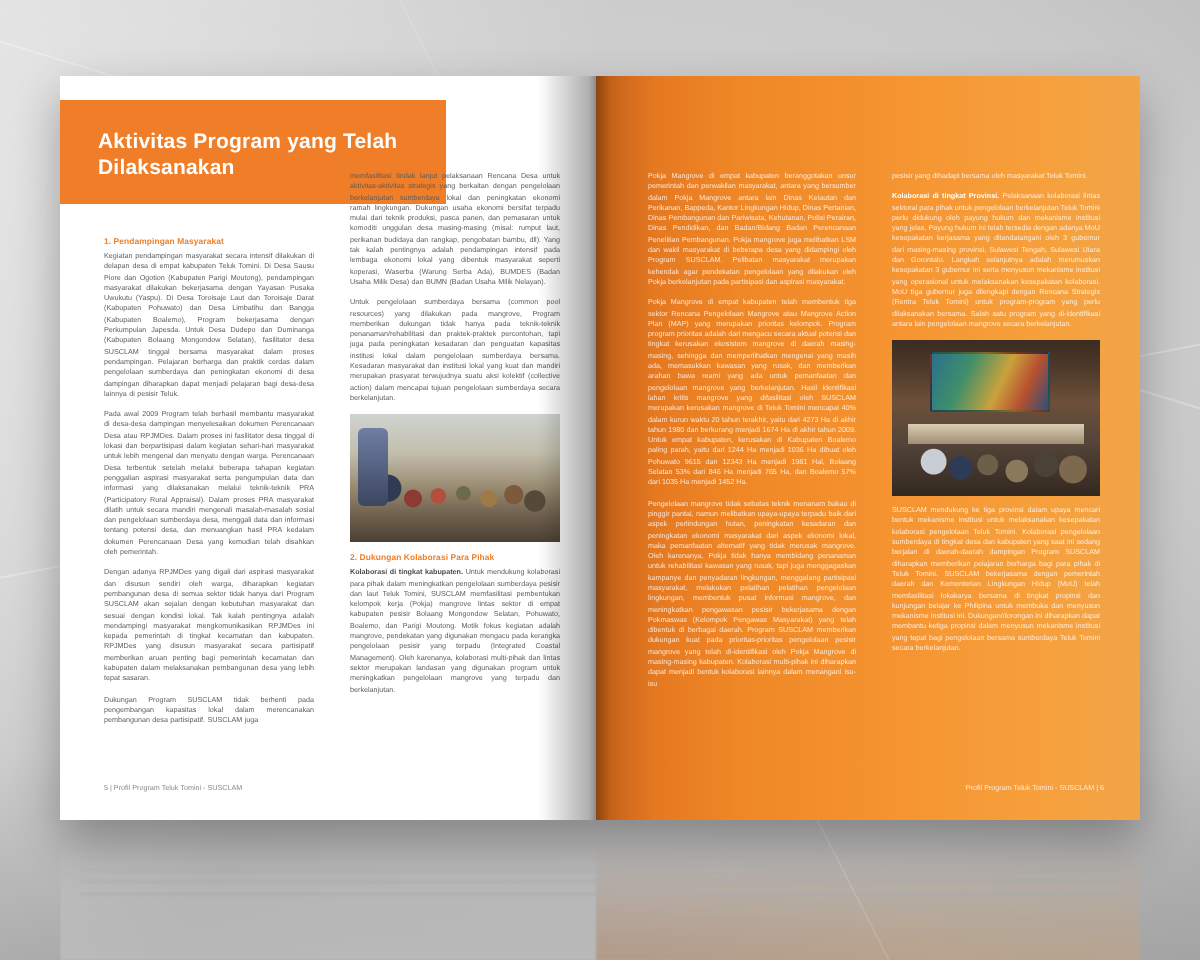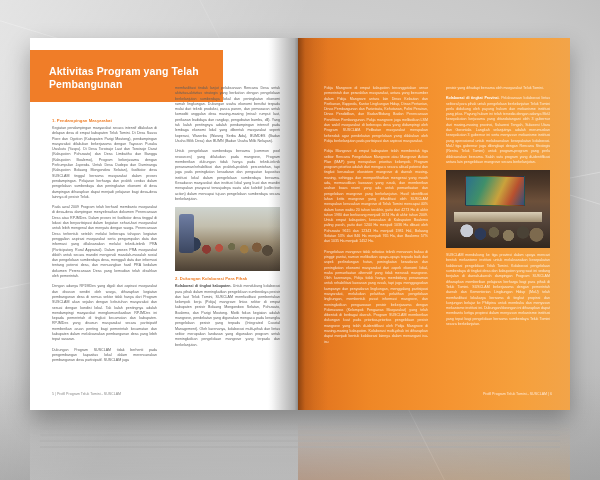--- a/index.html
+++ b/index.html
@@ -118,21 +118,21 @@
   <div class="backdrop"></div>
   <div class="guide g1"></div>
   <div class="guide g2"></div>
   <div class="guide g3"></div>
 
   <div class="spread">
 
     <div class="page page-left">
 
       <div class="title-box">
-        <h1>Aktivitas Program yang Telah Pembangunan</h1>
+        <h1>Aktivitas Program yang Telah Dilaksanakan</h1>
       </div>
 
       <div class="col col-a">
         <p class="subhead">1. Pendampingan Masyarakat</p>
         <p class="para">Kegiatan pendampingan masyarakat secara intensif dilakukan di delapan desa di empat kabupaten Teluk Tomini. Di Desa Sausu Piore dan Ogotion (Kabupaten Parigi Moutong), pendampingan masyarakat dilakukan bekerjasama dengan Yayasan Pusaka Uwukutu (Yaspu). Di Desa Toroisaje Laut dan Toroisaje Darat (Kabupaten Pohuwato) dan Desa Limbatihu dan Bangga (Kabupaten Boalemo), Program bekerjasama dengan Perkumpulan Japesda. Untuk Desa Dudepo dan Duminanga (Kabupaten Bolaang Mongondow Selatan), fasilitator desa SUSCLAM tinggal bersama masyarakat dalam proses pendampingan. Pelajaran berharga dan praktik cerdas dalam pengelolaan sumberdaya dan peningkatan ekonomi di desa dampingan diharapkan dapat menjadi pelajaran bagi desa-desa lainnya di pesisir Teluk.</p>
         <p class="para">Pada awal 2009 Program telah berhasil membantu masyarakat di desa-desa dampingan menyelesaikan dokumen Perencanaan Desa atau RPJMDes. Dalam proses ini fasilitator desa tinggal di lokasi dan berpartisipasi dalam kegiatan sehari-hari masyarakat untuk lebih mengenal dan menyatu dengan warga. Perencanaan Desa terbentuk setelah melalui beberapa tahapan kegiatan penggalian aspirasi masyarakat serta pengumpulan data dan informasi yang dilaksanakan melalui teknik-teknik PRA (Participatory Rural Appraisal). Dalam proses PRA masyarakat dilatih untuk secara mandiri mengenali masalah-masalah sosial dan pengelolaan sumberdaya desa, menggali data dan informasi tentang potensi desa, dan menuangkan hasil PRA kedalam dokumen Perencanaan Desa yang kemudian telah disahkan oleh pemerintah.</p>
         <p class="para">Dengan adanya RPJMDes yang digali dari aspirasi masyarakat dan disusun sendiri oleh warga, diharapkan kegiatan pembangunan desa di semua sektor tidak hanya dari Program SUSCLAM akan sejalan dengan kebutuhan masyarakat dan sesuai dengan kondisi lokal. Tak kalah pentingnya adalah mendampingi masyarakat mengkomunikasikan RPJMDes ini kepada pemerintah di tingkat kecamatan dan kabupaten. RPJMDes yang disusun masyarakat secara partisipatif memberikan aruan penting bagi pemerintah kecamatan dan kabupaten dalam melaksanakan pembangunan desa yang lebih tepat sasaran.</p>
         <p class="para">Dukungan Program SUSCLAM tidak berhenti pada pengembangan kapasitas lokal dalam merencanakan pembangunan desa partisipatif. SUSCLAM juga</p>
       </div>
 

